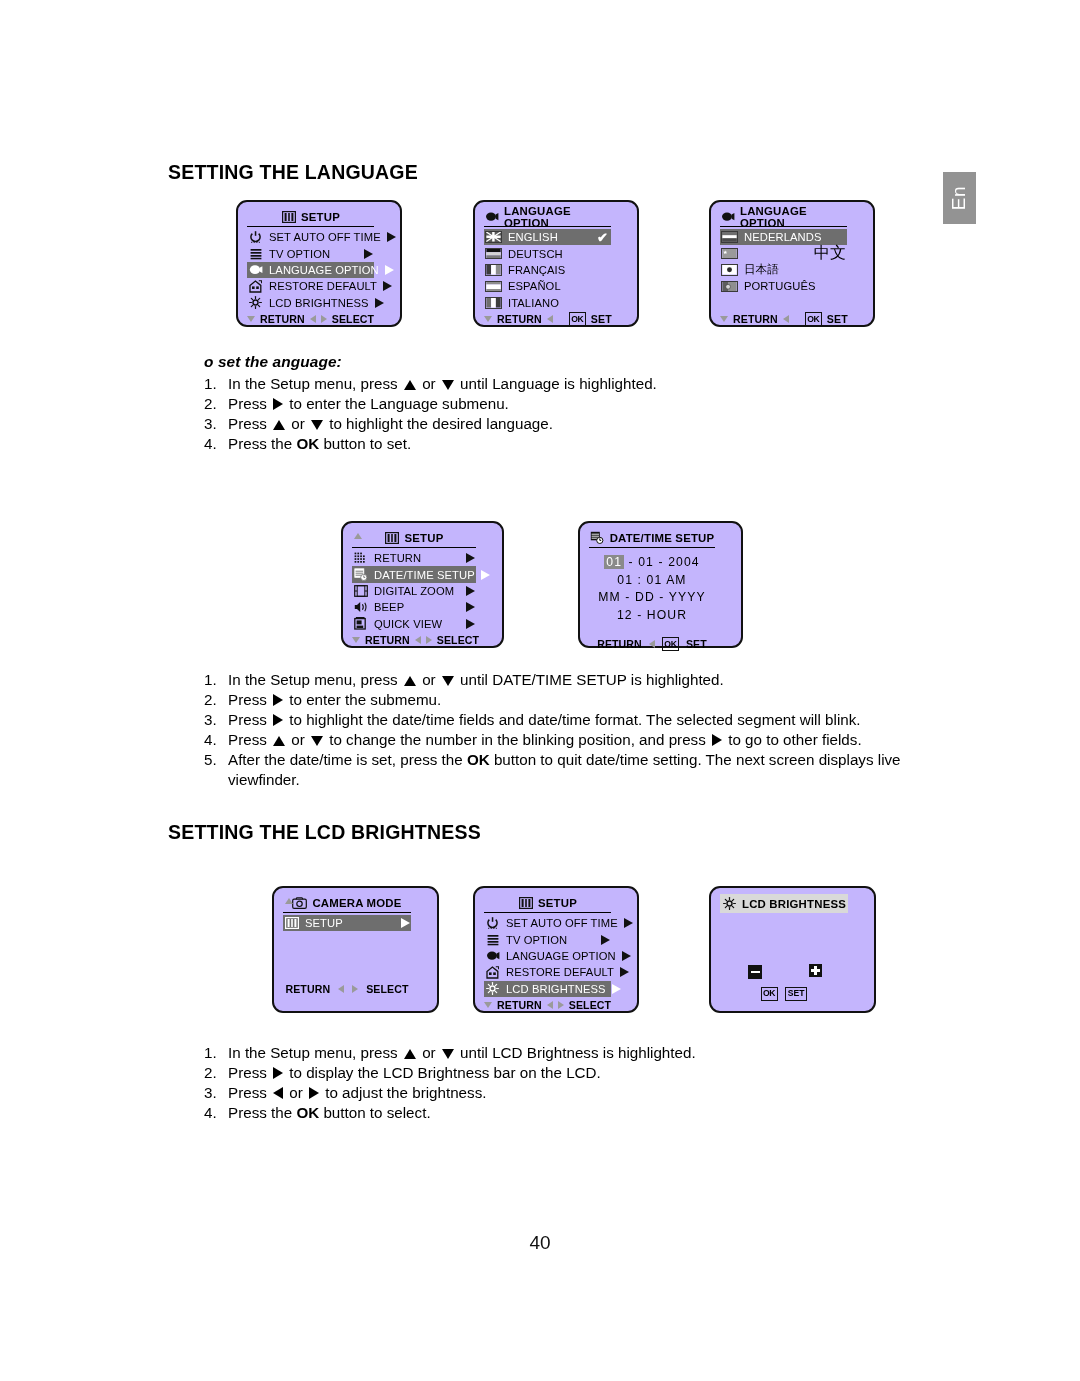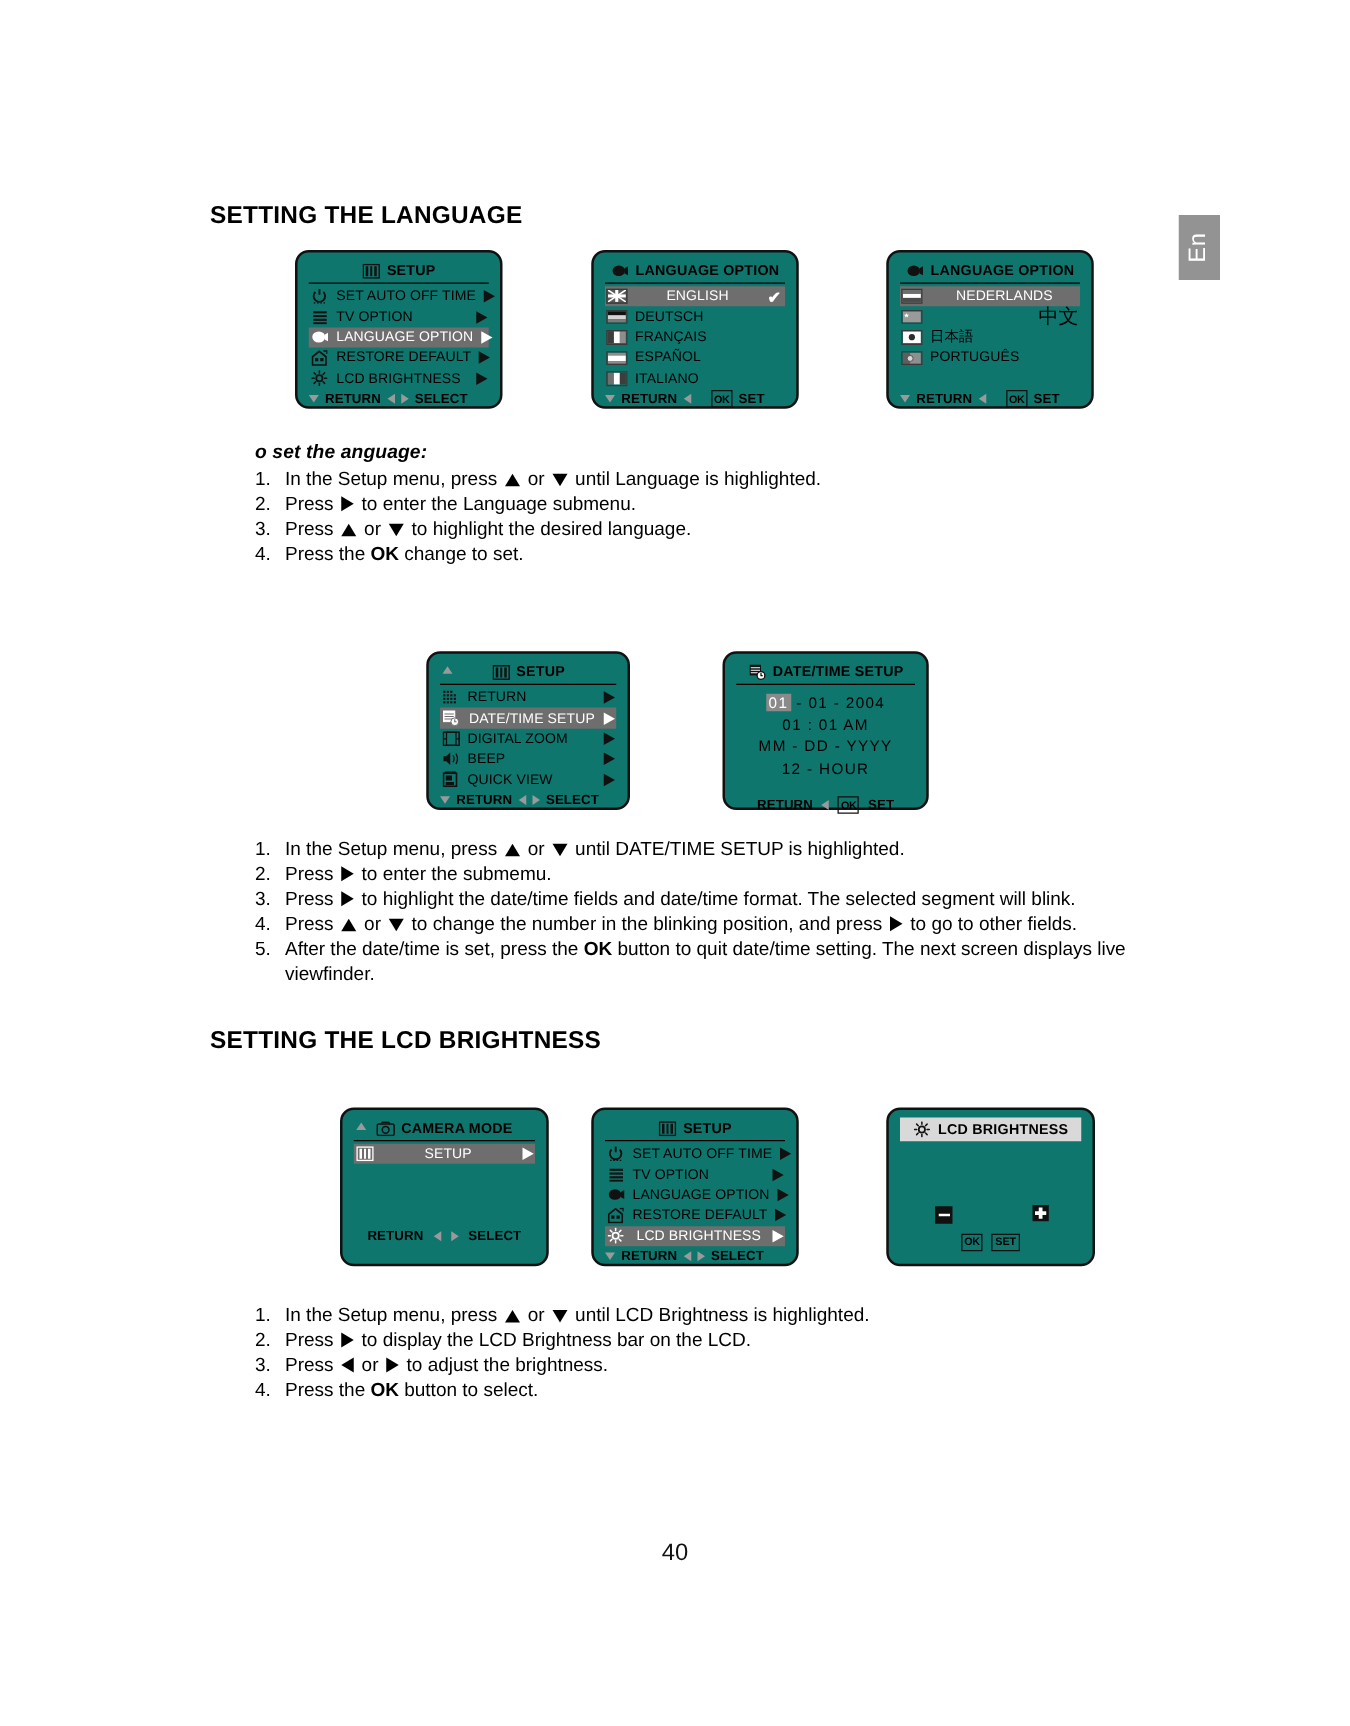--- a/index.html
+++ b/index.html
@@ -72,23 +72,23 @@
   }
   #sec-lang   { top: 161px; }
   #sec-date   { top: 481px; }
   #sec-bright { top: 821px; }
 
   
   .screen {
     position: absolute;
     border: 2.2px solid #111;
     border-radius: 11px;
-    background: #0f766e;
+    background: #c4b5fd;
     box-sizing: border-box;
-    padding: 6px 9px 5px 9px;
+    padding: 6px 26px 5px 9px;
     font-size: 11.2px;
   }
   .scr-title {
     display: flex;
     align-items: center;
     justify-content: center;
     gap: 5px;
     font-weight: bold;
     font-size: 11.4px;
     letter-spacing: .2px;
@@ -115,21 +115,20 @@
     display: flex;
     align-items: center;
     height: 16.4px;
     padding: 0 1px;
     gap: 6px;
   }
   .row .label { flex: 1; white-space: nowrap; letter-spacing: .1px; }
   .row.sel {
     background: #6e6e6e;
     color: #ffffff;
-    text-align: center;
   }
   .row.sel .label { color: #fff; }
 
   .footer {
     display: flex;
     align-items: center;
     font-weight: bold;
     font-size: 10.6px;
     gap: 5px;
     height: 16px;
@@ -575,21 +574,21 @@
       <li>
         <span class="num">2.</span>
         <span class="body"><span>Press </span><i class="gly-rt"></i><span> to enter the Language submenu.</span></span>
       </li>
       <li>
         <span class="num">3.</span>
         <span class="body"><span>Press </span><i class="gly-up"></i><span> or </span><i class="gly-dn"></i><span> to highlight the desired language.</span></span>
       </li>
       <li>
         <span class="num">4.</span>
-        <span class="body"><span>Press the </span><b>OK</b><span> change to set.</span></span>
+        <span class="body"><span>Press the </span><b>OK</b><span> button to set.</span></span>
       </li>
     </ol>
   </div>
 
 
   <div class="screen" style="left:341px; top:521px; width:163px; height:127px;">
     <div class="scr-title left-arrow">
       <span class="up-tri"></span>
       <span class="tcenter">
         <span class="mi">

